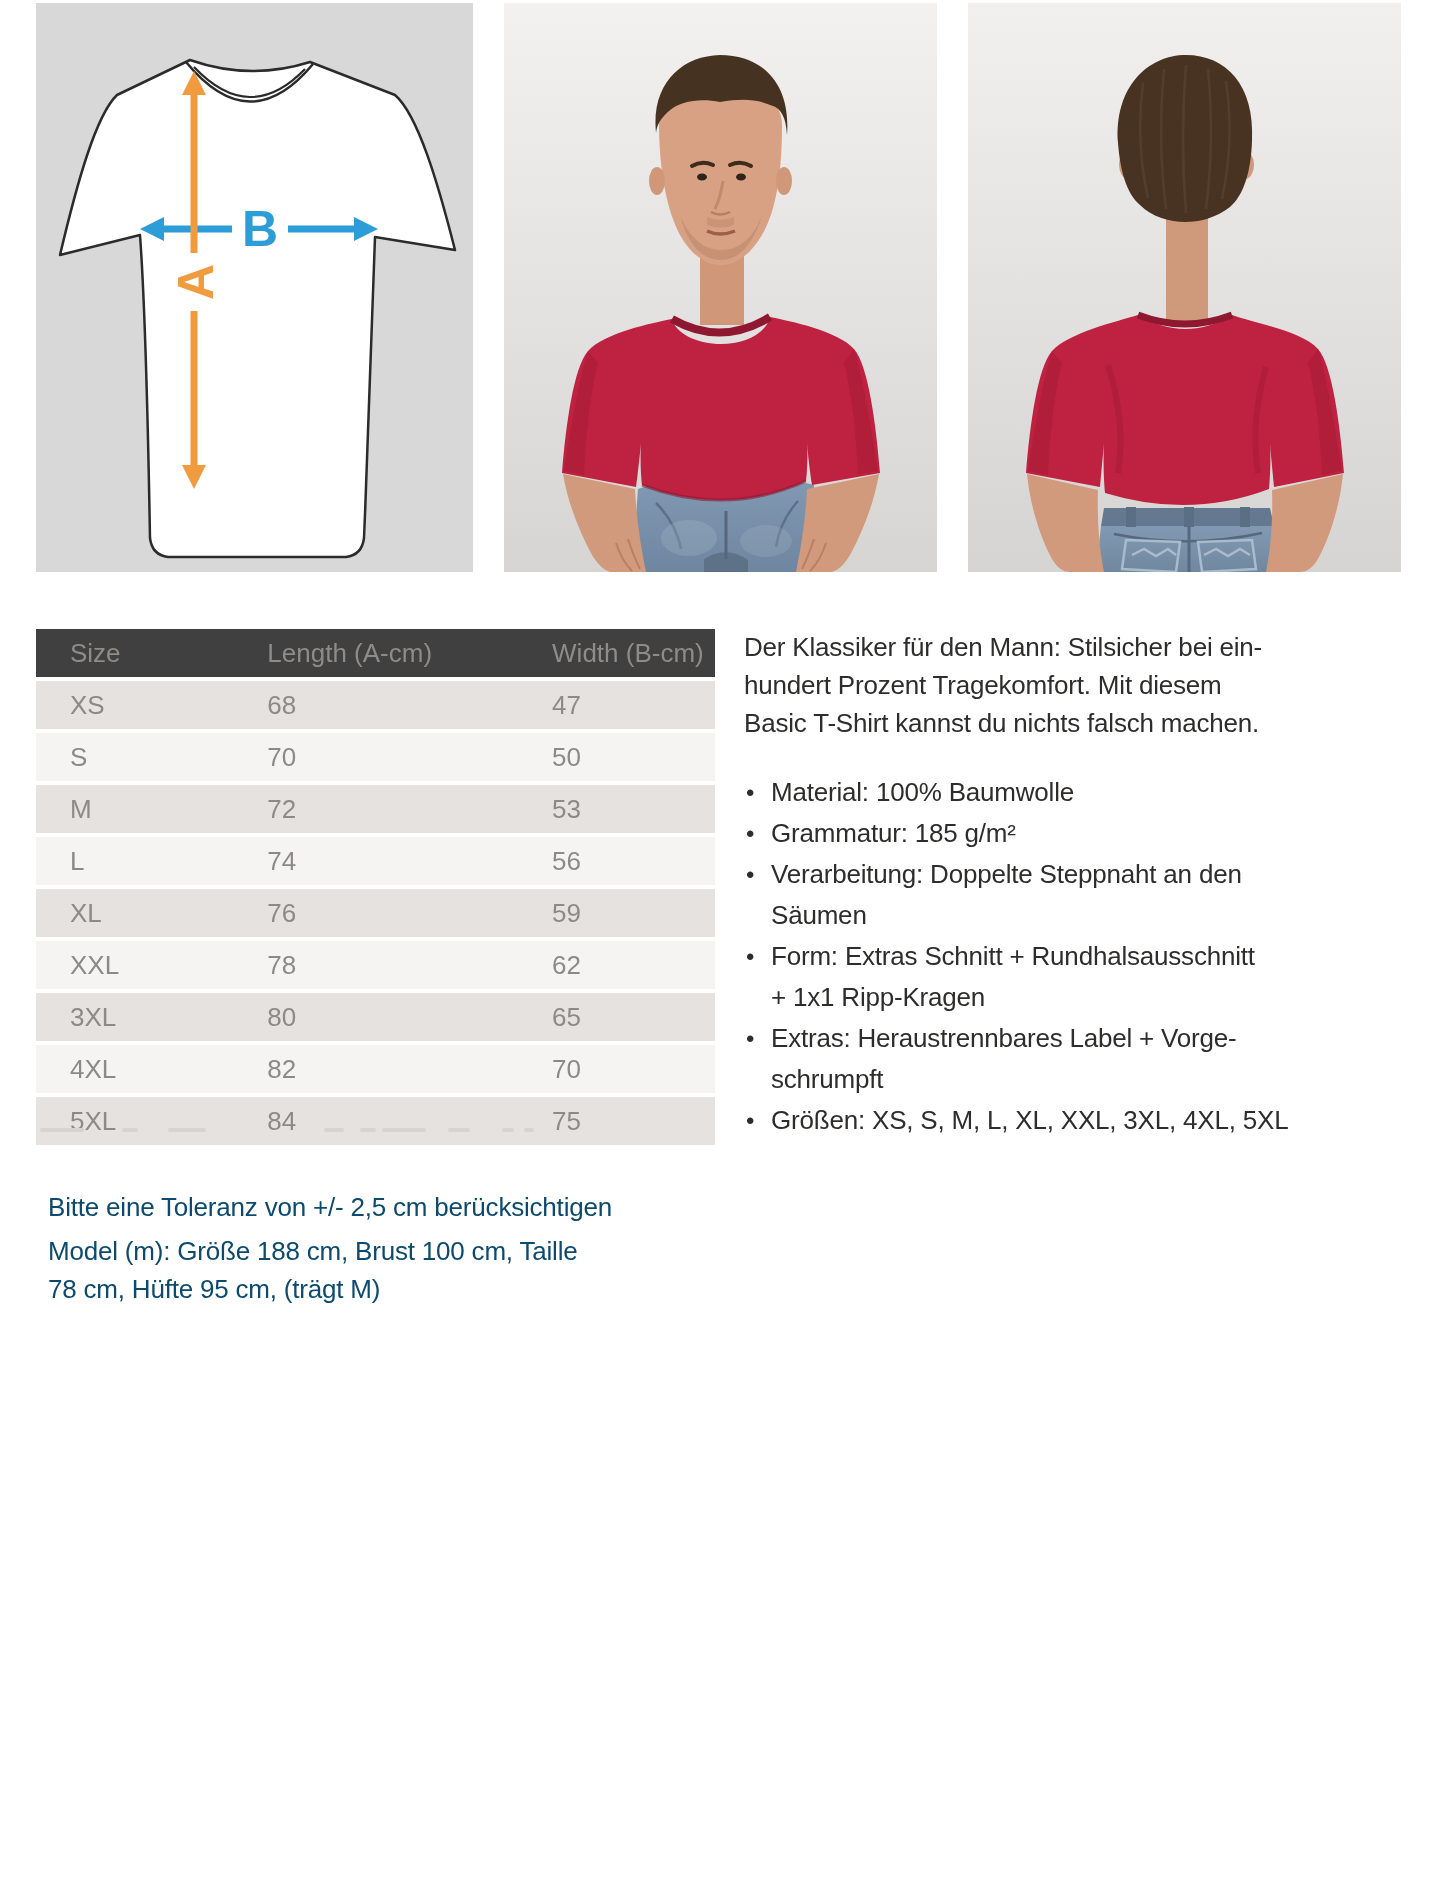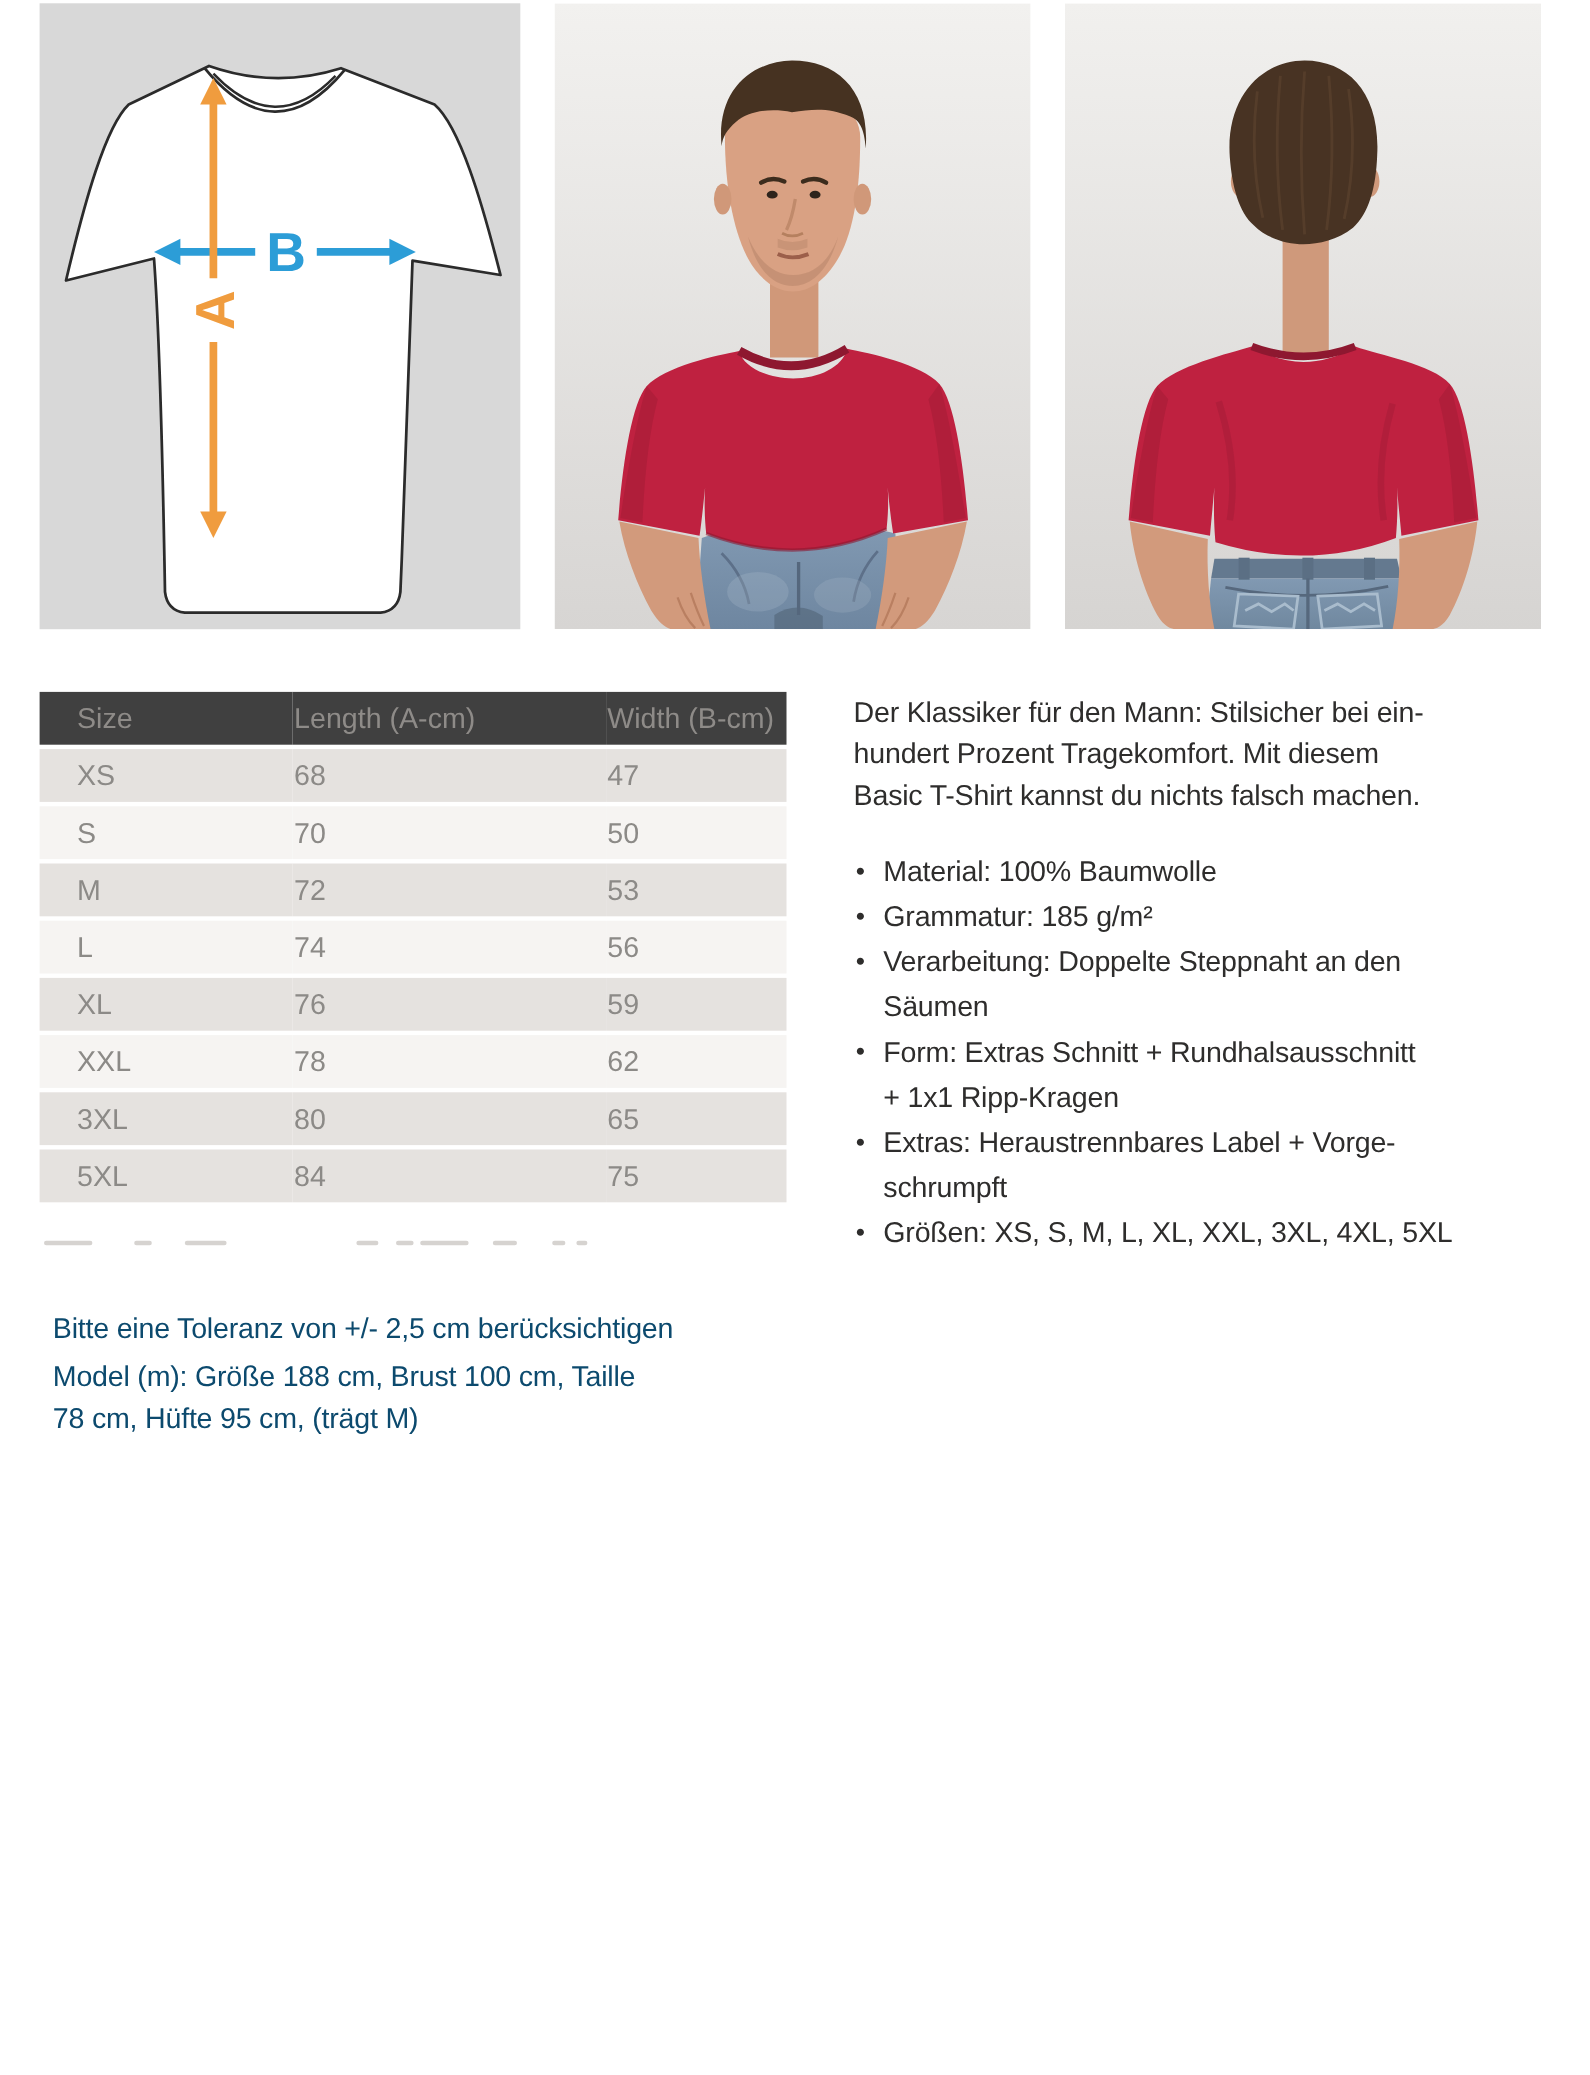--- a/index.html
+++ b/index.html
@@ -17,21 +17,21 @@
   .size-table th{font-weight:400;text-align:left;background:#404040;height:46px;color:#8e8b88;}
   .size-table td{background:#f6f4f2;height:46px;}
   .size-table tr.dark td{background:#e5e2df;}
   .size-table th:nth-child(1),.size-table td:nth-child(1){width:197px;padding-left:34px;}
   .size-table th:nth-child(2),.size-table td:nth-child(2){width:285px;}
   .size-table th:nth-child(3),.size-table td:nth-child(3){width:163px;}
   
   .cropped-row{position:absolute;left:36px;top:1128px;width:679px;height:6px;}
   .cropped-row i{position:absolute;top:0;height:4px;background:#d6d3d0;border-radius:2px;}
   
-  .description{position:absolute;left:776px;top:628px;width:660px;color:#2e2d2c;}
+  .description{position:absolute;left:744px;top:628px;width:660px;color:#2e2d2c;}
   .description .intro{margin:0;font-size:26px;line-height:38px;letter-spacing:-0.2px;}
   .description ul{list-style:none;margin:30px 0 0 0;padding:0;}
   .description li{position:relative;padding-left:27px;font-size:26px;line-height:41px;
                   letter-spacing:-0.2px;}
   .description li::before{content:"\2022";position:absolute;left:2px;top:0;font-size:24px;}
   .preline{white-space:pre-line;}
   
   .footnote{position:absolute;left:48px;top:1188px;width:620px;color:#0c4a6e;}
   .footnote p{margin:0;font-size:26px;line-height:38px;letter-spacing:-0.2px;}
   .footnote p + p{margin-top:6px;}
@@ -249,20 +249,25 @@
       </tr>
       <tr>
         <td>XXL</td>
         <td>78</td>
         <td>62</td>
       </tr>
       <tr class="dark">
         <td>3XL</td>
         <td>80</td>
         <td>65</td>
+      </tr>
+      <tr>
+        <td>4XL</td>
+        <td>82</td>
+        <td>70</td>
       </tr>
       <tr class="dark">
         <td>5XL</td>
         <td>84</td>
         <td>75</td>
       </tr>
     </tbody>
   </table>
 
   <div class="cropped-row">

